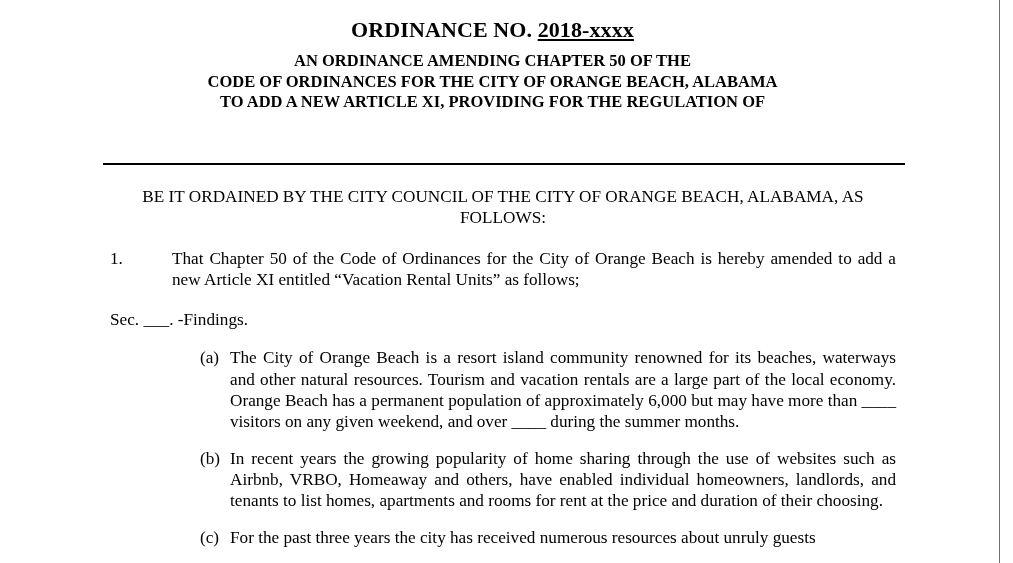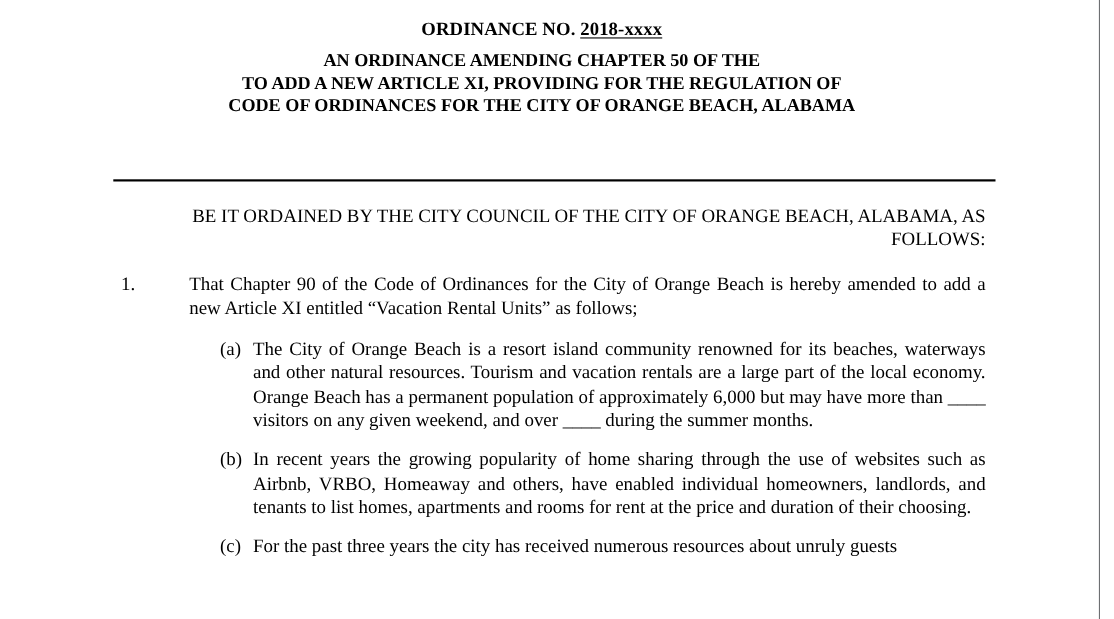--- a/index.html
+++ b/index.html
@@ -32,21 +32,21 @@
     left: 0;
     width: 999px;
     height: 563px;
     overflow: hidden;
   }
 
   
   .doc-title {
     text-align: center;
     font-weight: bold;
-    font-size: 17px;
+    font-size: 22px;
     letter-spacing: 0.1px;
     margin: 0;
     padding-top: 17px;
     padding-right: 14px;
   }
   .doc-title .ord-number {
     text-decoration: underline;
     text-underline-offset: 2px;
   }
   .title-gap { height: 8px; }
@@ -86,21 +86,21 @@
     font-size: 17.2px;
     line-height: 21.3px;
     text-align: justify;
     margin: 0;
   }
 
   
   .intro {
     margin-left: 110px;
     width: 786px;
-    text-align: right;
+    text-align: center;
   }
 
   
   .numbered-item {
     margin-left: 110px;
     width: 786px;
     margin-top: 19px;
     display: flex;
     align-items: flex-start;
   }
@@ -144,37 +144,38 @@
 <body>
 
 <div class="page">
 
   <h1 class="doc-title"><span>ORDINANCE NO. </span><span class="ord-number">2018-xxxx</span></h1>
 
   <div class="title-gap"></div>
 
   <h2 class="doc-subtitle">
     <span class="sub-line">AN ORDINANCE AMENDING CHAPTER 50 OF THE</span>
+    <span class="sub-line">CODE OF ORDINANCES FOR THE CITY OF ORANGE BEACH, ALABAMA</span>
     <span class="sub-line">TO ADD A NEW ARTICLE XI, PROVIDING FOR THE REGULATION OF</span>
-    <span class="sub-line">CODE OF ORDINANCES FOR THE CITY OF ORANGE BEACH, ALABAMA</span>
   </h2>
 
   <div class="divider-wrap">
     <div class="divider"></div>
   </div>
 
   <div class="body-area">
 
     <p class="para-block intro">BE IT ORDAINED BY THE CITY COUNCIL OF THE CITY OF ORANGE BEACH, ALABAMA, AS FOLLOWS:</p>
 
     <div class="para-block numbered-item">
       <span class="num">1.</span>
-      <span class="num-text">That Chapter 90 of the Code of Ordinances for the City of Orange Beach is hereby amended to add a new Article XI entitled “Vacation Rental Units” as follows;</span>
+      <span class="num-text">That Chapter 50 of the Code of Ordinances for the City of Orange Beach is hereby amended to add a new Article XI entitled “Vacation Rental Units” as follows;</span>
     </div>
 
+    <p class="para-block sec-line">Sec. ___. -Findings.</p>
 
     <div class="lettered-list">
 
       <div class="para-block lettered-item">
         <span class="marker">(a)</span>
         <span class="letter-text">The City of Orange Beach is a resort island community renowned for its beaches, waterways and other natural resources. Tourism and vacation rentals are a large part of the local economy. Orange Beach has a permanent population of approximately 6,000 but may have more than ____ visitors on any given weekend, and over ____ during the summer months.</span>
       </div>
 
       <div class="para-block lettered-item">
         <span class="marker">(b)</span>

